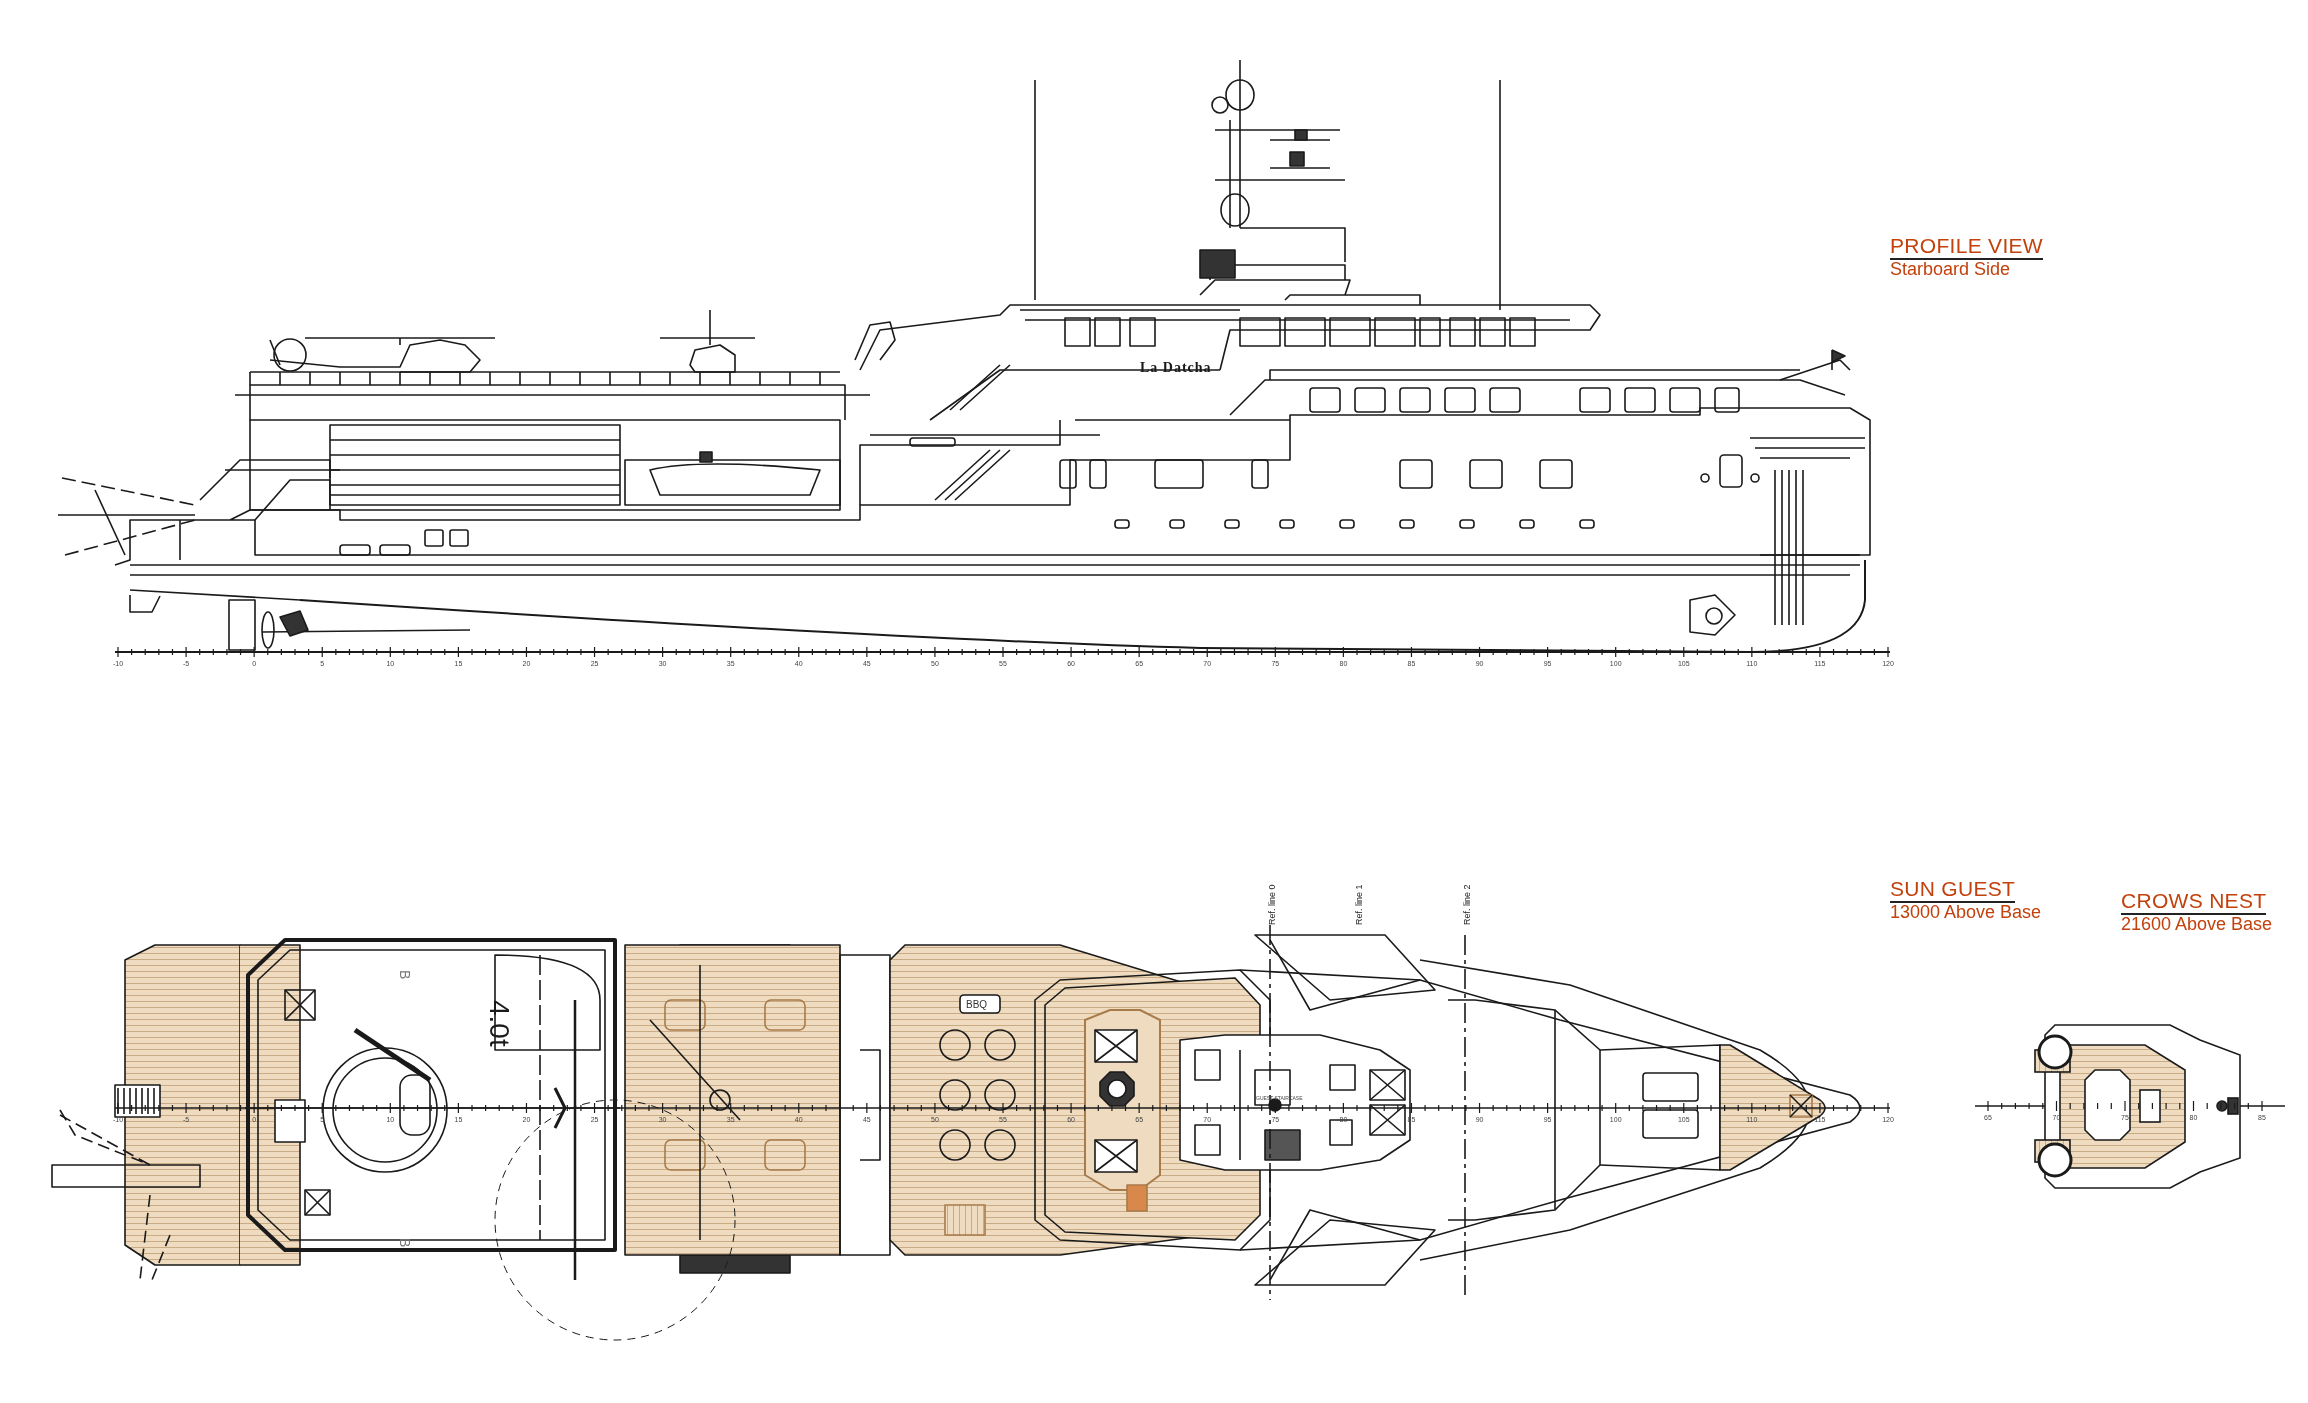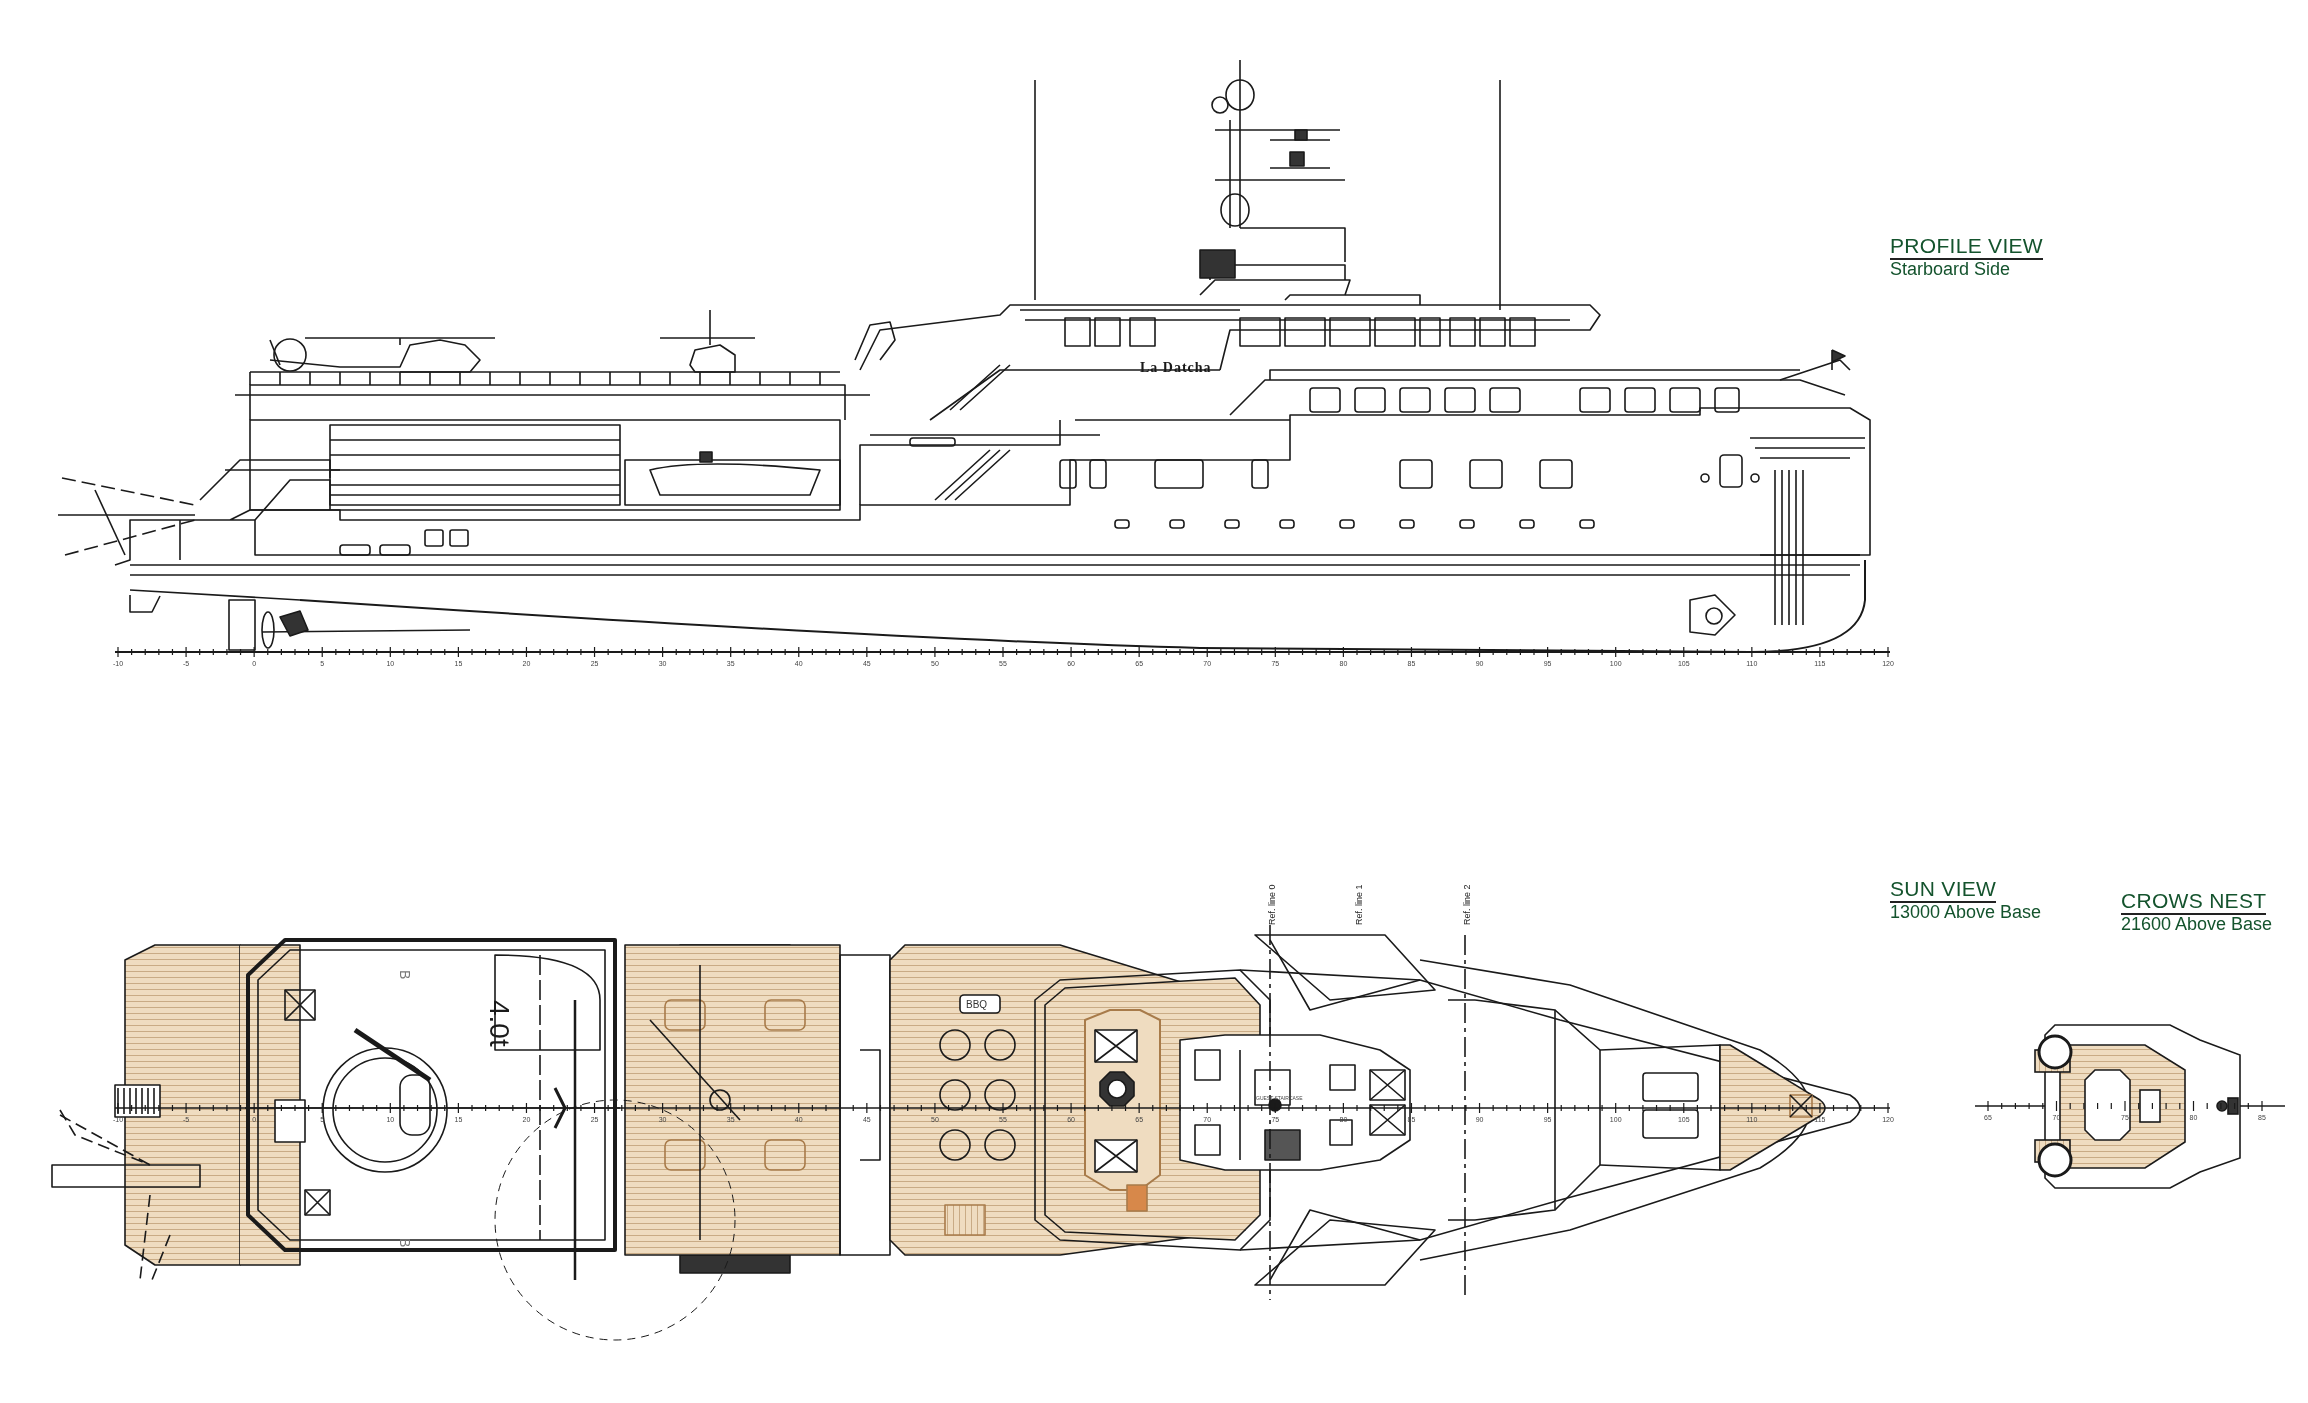--- a/index.html
+++ b/index.html
@@ -1,18 +1,18 @@
 <!DOCTYPE html>
 <html><head>
 <meta charset="utf-8">
 <style>
   html, body { margin: 0; padding: 0; background: #ffffff; }
   body { width: 2308px; height: 1403px; position: relative; overflow: hidden; font-family: "Liberation Sans", sans-serif; }
   .view { position: absolute; left: 0; top: 0; }
-  .title-block { position: absolute; font-family: "Liberation Sans", sans-serif; color: #14532d; }
+  .title-block { position: absolute; font-family: "Liberation Sans", sans-serif; color: #c2410c; }
   .title-block .t { font-size: 21px; letter-spacing: 0.3px; border-bottom: 2px solid #222; padding-bottom: 1px; display: inline-block; line-height: 22px; }
   .title-block .s { font-size: 18px; margin-top: 2px; line-height: 14px; }
   svg text { font-family: "Liberation Sans", sans-serif; }
   .ship-name { font-family: "Liberation Serif", serif; font-weight: bold; font-size: 14px; letter-spacing: 1px; }
 </style>
 </head>
 <body>
 
 <svg class="view" width="2308" height="700" viewBox="0 0 2308 700" xmlns="http://www.w3.org/2000/svg">
   <g fill="none" stroke="#1a1a1a" stroke-width="1.6" stroke-linejoin="round">
@@ -694,20 +694,20 @@
       <text x="2262" y="1120" font-size="7" fill="#444" stroke="none" text-anchor="middle">85</text>
     </g>
 </svg>
 
 <div class="title-block" style="left:1890px; top:235px;">
   <div class="t">PROFILE VIEW</div>
   <div class="s">Starboard Side</div>
 </div>
 
 <div class="title-block" style="left:1890px; top:878px;">
-  <div class="t">SUN VIEW</div>
+  <div class="t">SUN GUEST</div>
   <div class="s">13000 Above Base</div>
 </div>
 
 <div class="title-block" style="left:2121px; top:878px;margin-top:12px;">
   <div class="t">CROWS NEST</div>
   <div class="s">21600 Above Base</div>
 </div>
 
 </body></html>

